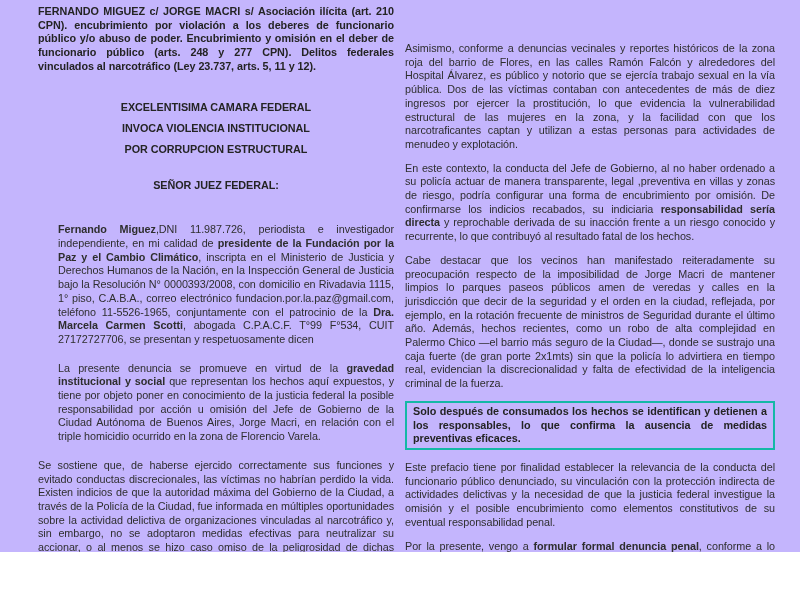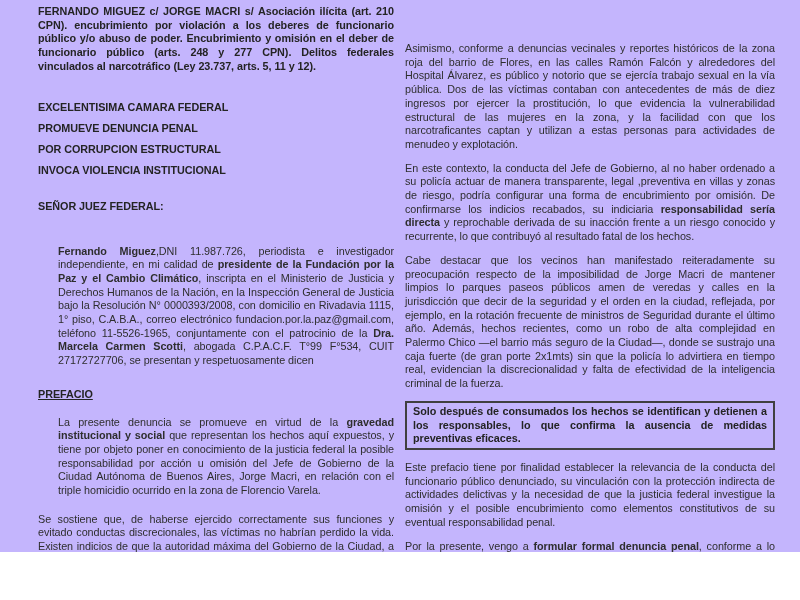--- a/index.html
+++ b/index.html
@@ -30,64 +30,62 @@
   p { margin: 0 0 10px 0; }
   .b { font-weight: bold; }
   .caption {
     font-weight: bold;
     color: #242424;
     margin-bottom: 27px;
   }
   .hdr {
     font-weight: bold;
     color: #242424;
-    text-align: left;
+    text-align: center;
     margin: 0 0 7.5px 0;
   }
   .salutation {
     margin-top: 22px;
     margin-bottom: 31px;
   }
   .heading {
     font-weight: bold;
     text-decoration: underline;
     color: #242424;
     text-align: left;
     margin-bottom: 14px;
   }
   .prefacio-heading { margin-top: 20px; }
   .box {
-    border: 2px solid #404040;
+    border: 2px solid #14b8a6;
     padding: 2px 6px;
     font-weight: bold;
     color: #242424;
     margin-bottom: 11px;
   }
   .mb16 { margin-bottom: 15px; margin-left: 20px; }
 </style>
 </head>
 <body>
 
 <div class="page">
 
   <div class="col col-left">
     <p class="caption">FERNANDO MIGUEZ c/ JORGE MACRI s/ Asociación ilícita (art. 210 CPN). encubrimiento por violación a los deberes de funcionario público y/o abuso de poder. Encubrimiento y omisión en el deber de funcionario público (arts. 248 y 277 CPN). Delitos federales vinculados al narcotráfico (Ley 23.737, arts. 5, 11 y 12).</p>
 
     <div>
       <p class="hdr">EXCELENTISIMA CAMARA FEDERAL</p>
-      <p class="hdr">PROMUEVE DENUNCIA PENAL</p>
+      <p class="hdr">INVOCA VIOLENCIA INSTITUCIONAL</p>
       <p class="hdr">POR CORRUPCION ESTRUCTURAL</p>
-      <p class="hdr">INVOCA VIOLENCIA INSTITUCIONAL</p>
     </div>
 
     <p class="hdr salutation">SEÑOR JUEZ FEDERAL:</p>
 
     <p class="mb16"><span class="b">Fernando Miguez</span><span>,DNI 11.987.726, periodista e investigador independiente, en mi calidad de </span><span class="b">presidente de la Fundación por la Paz y el Cambio Climático</span><span>, inscripta en el Ministerio de Justicia y Derechos Humanos de la Nación, en la Inspección General de Justicia bajo la Resolución N° 0000393/2008, con domicilio en Rivadavia 1115, 1° piso, C.A.B.A., correo electrónico fundacion.por.la.paz@gmail.com, teléfono 11-5526-1965, conjuntamente con el patrocinio de la </span><span class="b">Dra. Marcela Carmen Scotti</span><span>, abogada C.P.A.C.F. T°99 F°534, CUIT 27172727706, se presentan y respetuosamente dicen</span></p>
 
-    <p class="heading prefacio-heading">PREFACIO</p>
 
     <p class="mb16"><span>La presente denuncia se promueve en virtud de la </span><span class="b">gravedad institucional y social</span><span> que representan los hechos aquí expuestos, y tiene por objeto poner en conocimiento de la justicia federal la posible responsabilidad por acción u omisión del Jefe de Gobierno de la Ciudad Autónoma de Buenos Aires, Jorge Macri, en relación con el triple homicidio ocurrido en la zona de Florencio Varela.</span></p>
 
     <p>Se sostiene que, de haberse ejercido correctamente sus funciones y evitado conductas discrecionales, las víctimas no habrían perdido la vida. Existen indicios de que la autoridad máxima del Gobierno de la Ciudad, a través de la Policía de la Ciudad, fue informada en múltiples oportunidades sobre la actividad delictiva de organizaciones vinculadas al narcotráfico y, sin embargo, no se adoptaron medidas efectivas para neutralizar su accionar, o al menos se hizo caso omiso de la peligrosidad de dichas bandas.</p>
   </div>
 
   <div class="col col-right">
     <p>Asimismo, conforme a denuncias vecinales y reportes históricos de la zona roja del barrio de Flores, en las calles Ramón Falcón y alrededores del Hospital Álvarez, es público y notorio que se ejercía trabajo sexual en la vía pública. Dos de las víctimas contaban con antecedentes de más de diez ingresos por ejercer la prostitución, lo que evidencia la vulnerabilidad estructural de las mujeres en la zona, y la facilidad con que los narcotraficantes captan y utilizan a estas personas para actividades de menudeo y explotación.</p>
 
     <p><span>En este contexto, la conducta del Jefe de Gobierno, al no haber ordenado a su policía actuar de manera transparente, legal ,preventiva en villas y zonas de riesgo, podría configurar una forma de encubrimiento por omisión. De confirmarse los indicios recabados, su indiciaria </span><span class="b">responsabilidad sería directa</span><span> y reprochable derivada de su inacción frente a un riesgo conocido y recurrente, lo que contribuyó al resultado fatal de los hechos.</span></p>

